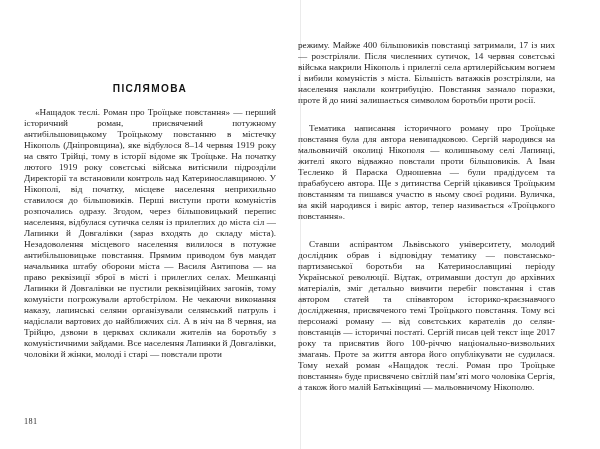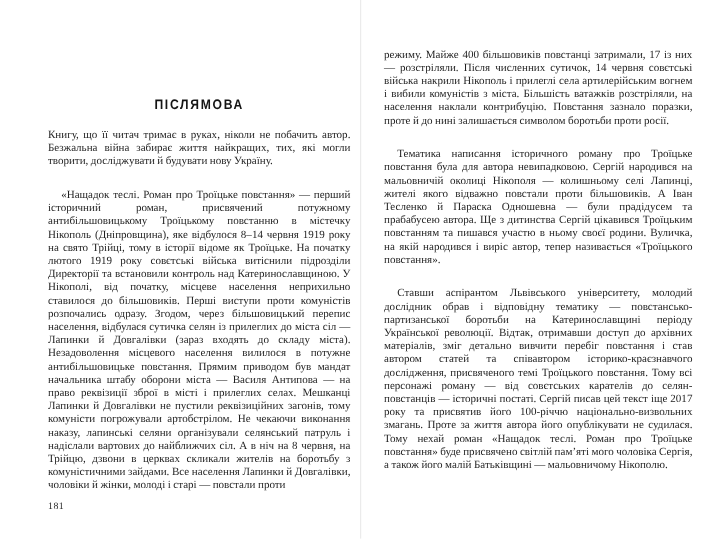--- a/index.html
+++ b/index.html
@@ -15,22 +15,22 @@
     width: 600px; height: 449px;
     background: #ffffff;
   }
   .gutter {
     position: absolute;
     left: 300px; top: 0; bottom: 0;
     width: 1px;
     background: #ebebeb;
   }
   .page { position: absolute; top: 0; }
-  .page-left  { left: 40px;  width: 252px; height: 449px; }
-  .page-right { left: 320px; width: 257px; height: 449px; }
+  .page-left  { left: 24px;  width: 252px; height: 449px; }
+  .page-right { left: 298px; width: 257px; height: 449px; }
 
   .chapter-heading {
     margin-top: 82px;
     margin-bottom: 13px;
     text-align: center;
     font-family: "Liberation Sans", "DejaVu Sans", sans-serif;
     font-weight: 700;
     font-size: 11.5px;
     letter-spacing: 1.6px;
     color: #141414;
@@ -62,21 +62,20 @@
 </head>
 <body>
 
 <div class="spread">
 
   <div class="gutter"></div>
 
   <div class="page page-left">
     <h1 class="chapter-heading">ПІСЛЯМОВА</h1>
     <div class="body-text">
-      <p class="para">Книгу, що її читач тримає в руках, ніколи не побачить автор. Безжальна війна забирає життя найкращих, тих, які могли творити, досліджувати й будувати нову Україну.</p>
       <p class="para indent">«Нащадок теслі. Роман про Троїцьке повстання» — перший історичний роман, присвячений потужному антибільшовицькому Троїцькому повстанню в містечку Нікополь (Дніпровщина), яке відбулося 8–14 червня 1919 року на свято Трійці, тому в історії відоме як Троїцьке. На початку лютого 1919 року совєтські війська витіснили підрозділи Директорії та встановили контроль над Катеринославщиною. У Нікополі, від початку, місцеве населення неприхильно ставилося до більшовиків. Перші виступи проти комуністів розпочались одразу. Згодом, через більшовицький перепис населення, відбулася сутичка селян із прилеглих до міста сіл — Лапинки й Довгалівки (зараз входять до складу міста). Незадоволення місцевого населення вилилося в потужне антибільшовицьке повстання. Прямим приводом був мандат начальника штабу оборони міста — Василя Антипова — на право реквізиції зброї в місті і прилеглих селах. Мешканці Лапинки й Довгалівки не пустили реквізиційних загонів, тому комуністи погрожували артобстрілом. Не чекаючи виконання наказу, лапинські селяни організували селянський патруль і надіслали вартових до найближчих сіл. А в ніч на 8 червня, на Трійцю, дзвони в церквах скликали жителів на боротьбу з комуністичними зайдами. Все населення Лапинки й Довгалівки, чоловіки й жінки, молоді і старі — повстали проти</p>
     </div>
     <div class="page-number">181</div>
   </div>
 
   <div class="page page-right">
     <div class="body-text">
       <p class="para">режиму. Майже 400 більшовиків повстанці затримали, 17 із них — розстріляли. Після численних сутичок, 14 червня совєтські війська накрили Нікополь і прилеглі села артилерійським вогнем і вибили комуністів з міста. Більшість ватажків розстріляли, на населення наклали контрибуцію. Повстання зазнало поразки, проте й до нині залишається символом боротьби проти росії.</p>
       <p class="para indent">Тематика написання історичного роману про Троїцьке повстання була для автора невипадковою. Сергій народився на мальовничій околиці Нікополя — колишньому селі Лапинці, жителі якого відважно повстали проти більшовиків. А Іван Тесленко й Параска Одношевна — були прадідусем та прабабусею автора. Ще з дитинства Сергій цікавився Троїцьким повстанням та пишався участю в ньому своєї родини. Вуличка, на якій народився і виріс автор, тепер називається «Троїцького повстання».</p>
       <p class="para indent">Ставши аспірантом Львівського університету, молодий дослідник обрав і відповідну тематику — повстансько-партизанської боротьби на Катеринославщині періоду Української революції. Відтак, отримавши доступ до архівних матеріалів, зміг детально вивчити перебіг повстання і став автором статей та співавтором історико-краєзнавчого дослідження, присвяченого темі Троїцького повстання. Тому всі персонажі роману — від совєтських карателів до селян-повстанців — історичні постаті. Сергій писав цей текст іще 2017 року та присвятив його 100-річчю національно-визвольних змагань. Проте за життя автора його опублікувати не судилася. Тому нехай роман «Нащадок теслі. Роман про Троїцьке повстання» буде присвячено світлій пам’яті мого чоловіка Сергія, а також його малій Батьківщині — мальовничому Нікополю.</p>

